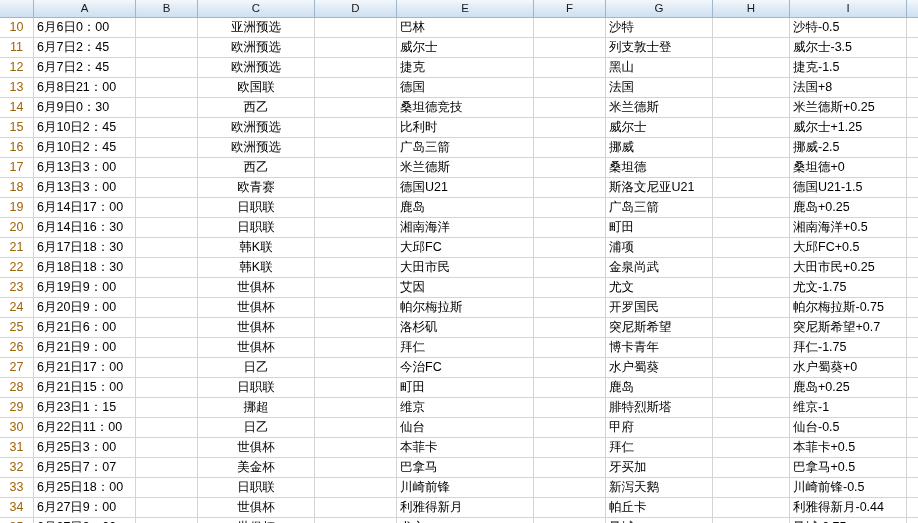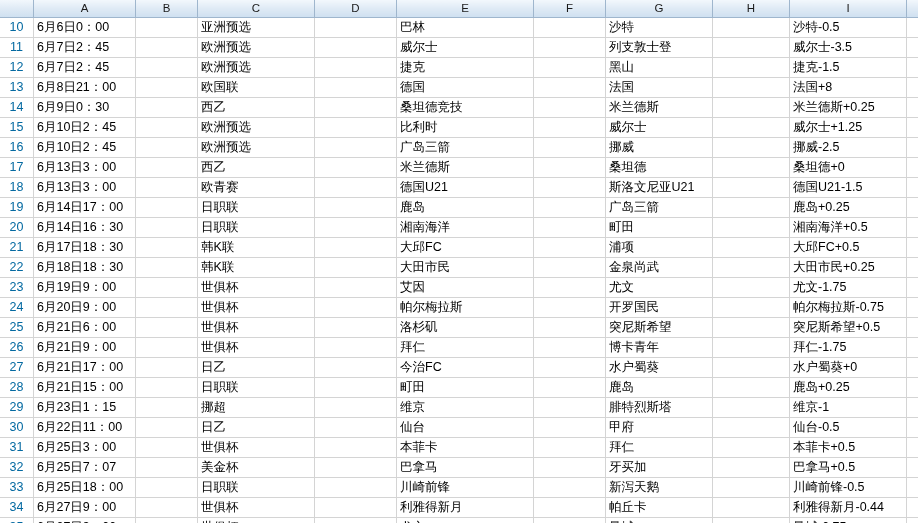--- a/index.html
+++ b/index.html
@@ -46,27 +46,27 @@
   th.corner {
     background: linear-gradient(to bottom, #eaf2fa 0%, #d3e3f2 100%);
     width: 27px;
   }
   
   td.rowhead {
     background: linear-gradient(to right, #eef5fb 0%, #d8e7f5 70%, #cbddef 100%);
     border-right: 1px solid #9fb6cd;
     border-bottom: 1px solid #b9cde0;
     text-align: center;
-    color: #0369a1;
+    color: #a16207;
     font-size: 11.5px;
     width: 27px;
   }
   .cA { width: 95px; }
   .cB { width: 55px; }
-  .cC { width: 110px; }
+  .cC { width: 110px; text-align: center; }
   .cD { width: 75px; }
   .cE { width: 130px; }
   .cF { width: 65px; }
   .cG { width: 100px; }
   .cH { width: 70px; }
   .cI { width: 110px; }
   .cJ { width: 55px; }
 </style>
 </head>
 <body>
@@ -287,21 +287,21 @@
       <tr>
         <td class="rowhead">25</td>
         <td class="cA">6月21日6：00</td>
         <td class="cB"></td>
         <td class="cC">世俱杯</td>
         <td class="cD"></td>
         <td class="cE">洛杉矶</td>
         <td class="cF"></td>
         <td class="cG">突尼斯希望</td>
         <td class="cH"></td>
-        <td class="cI">突尼斯希望+0.5</td>
+        <td class="cI">突尼斯希望+0.7</td>
         <td class="cJ"></td>
       </tr>
       <tr>
         <td class="rowhead">26</td>
         <td class="cA">6月21日9：00</td>
         <td class="cB"></td>
         <td class="cC">世俱杯</td>
         <td class="cD"></td>
         <td class="cE">拜仁</td>
         <td class="cF"></td>

